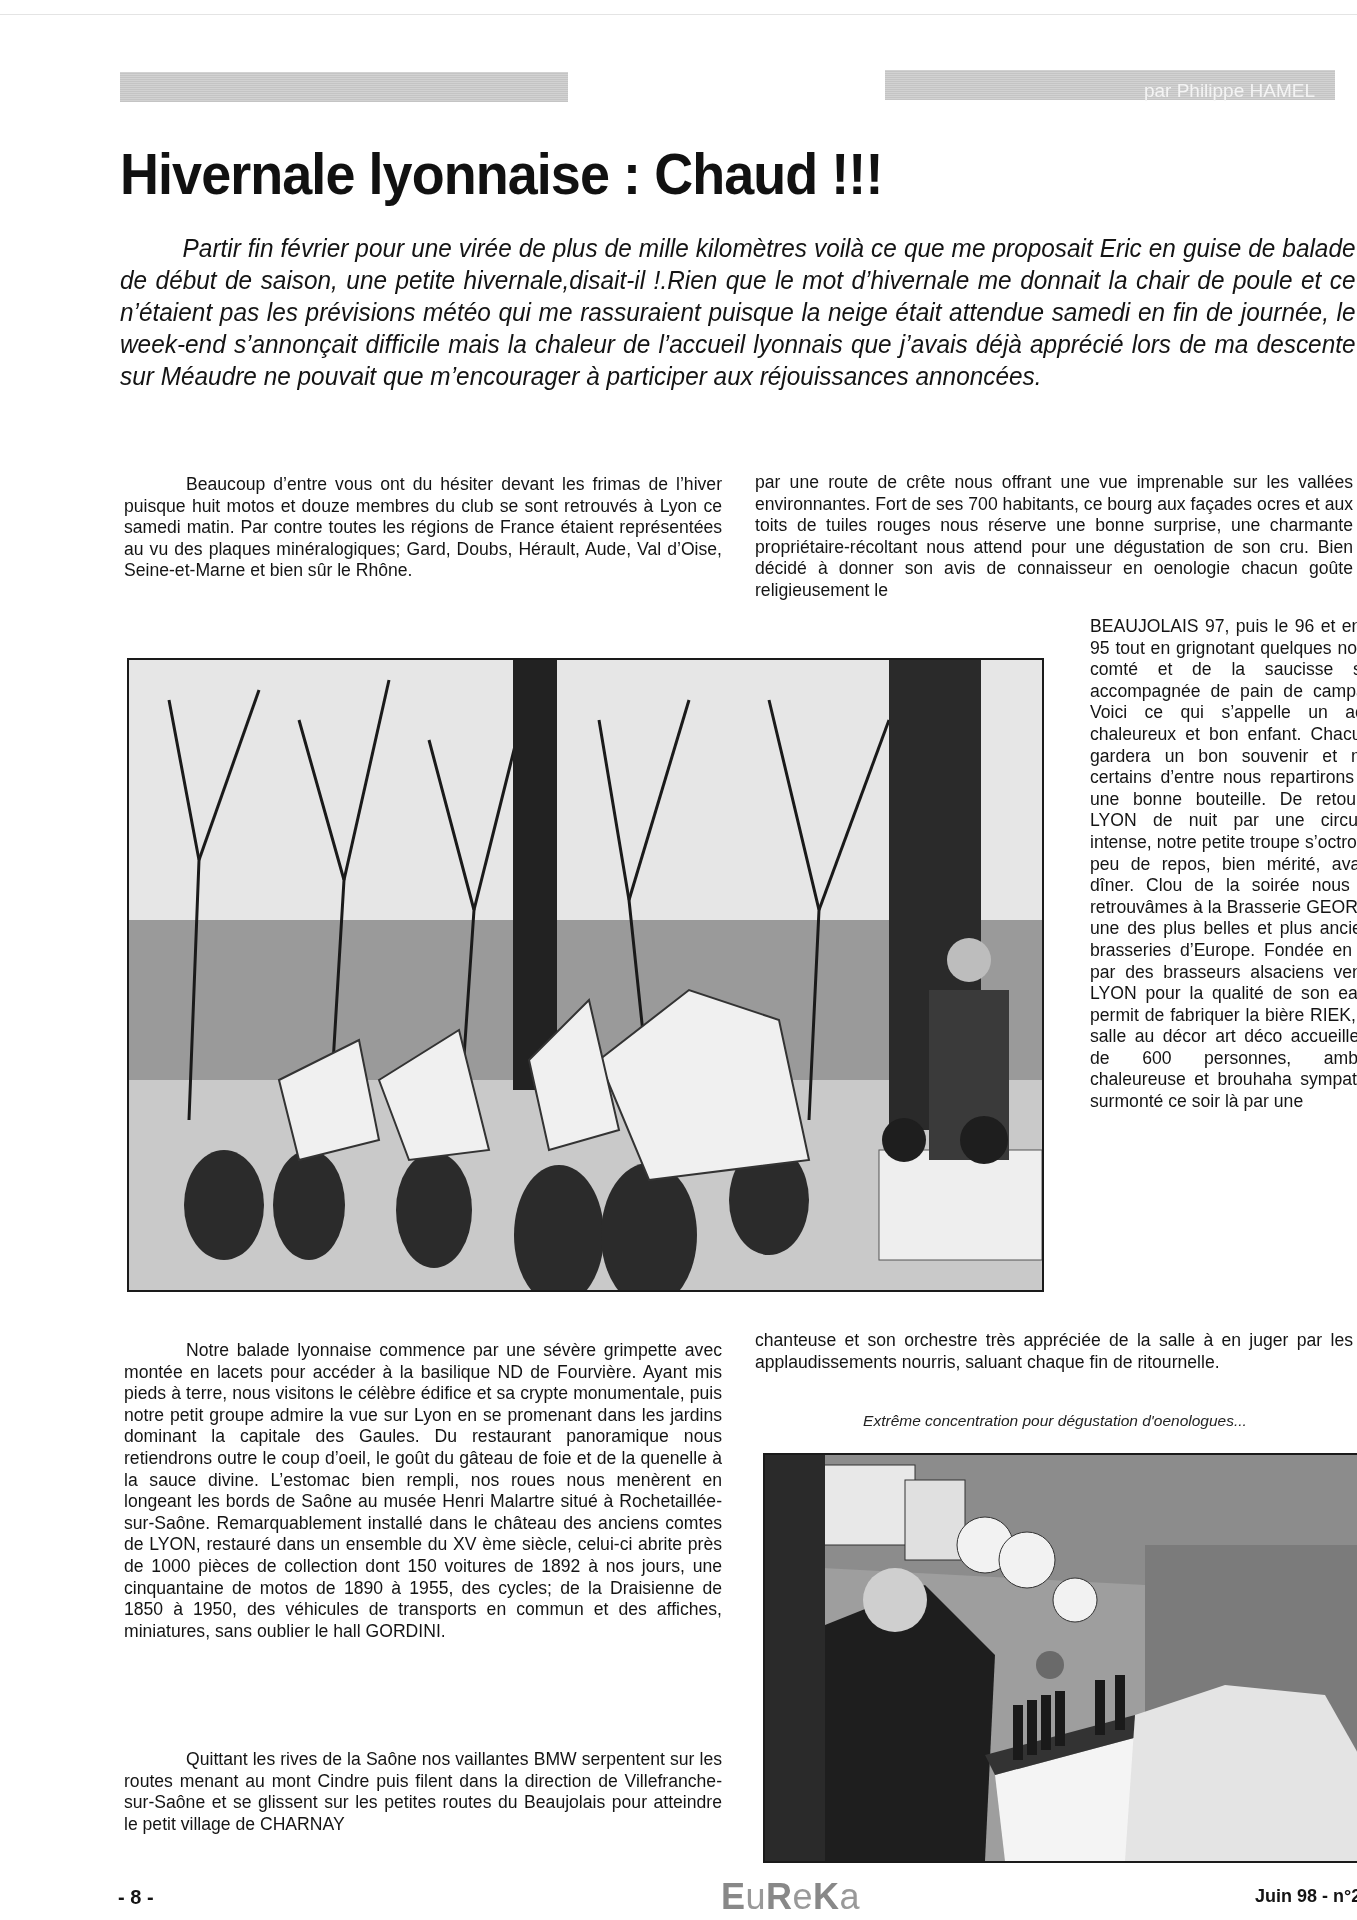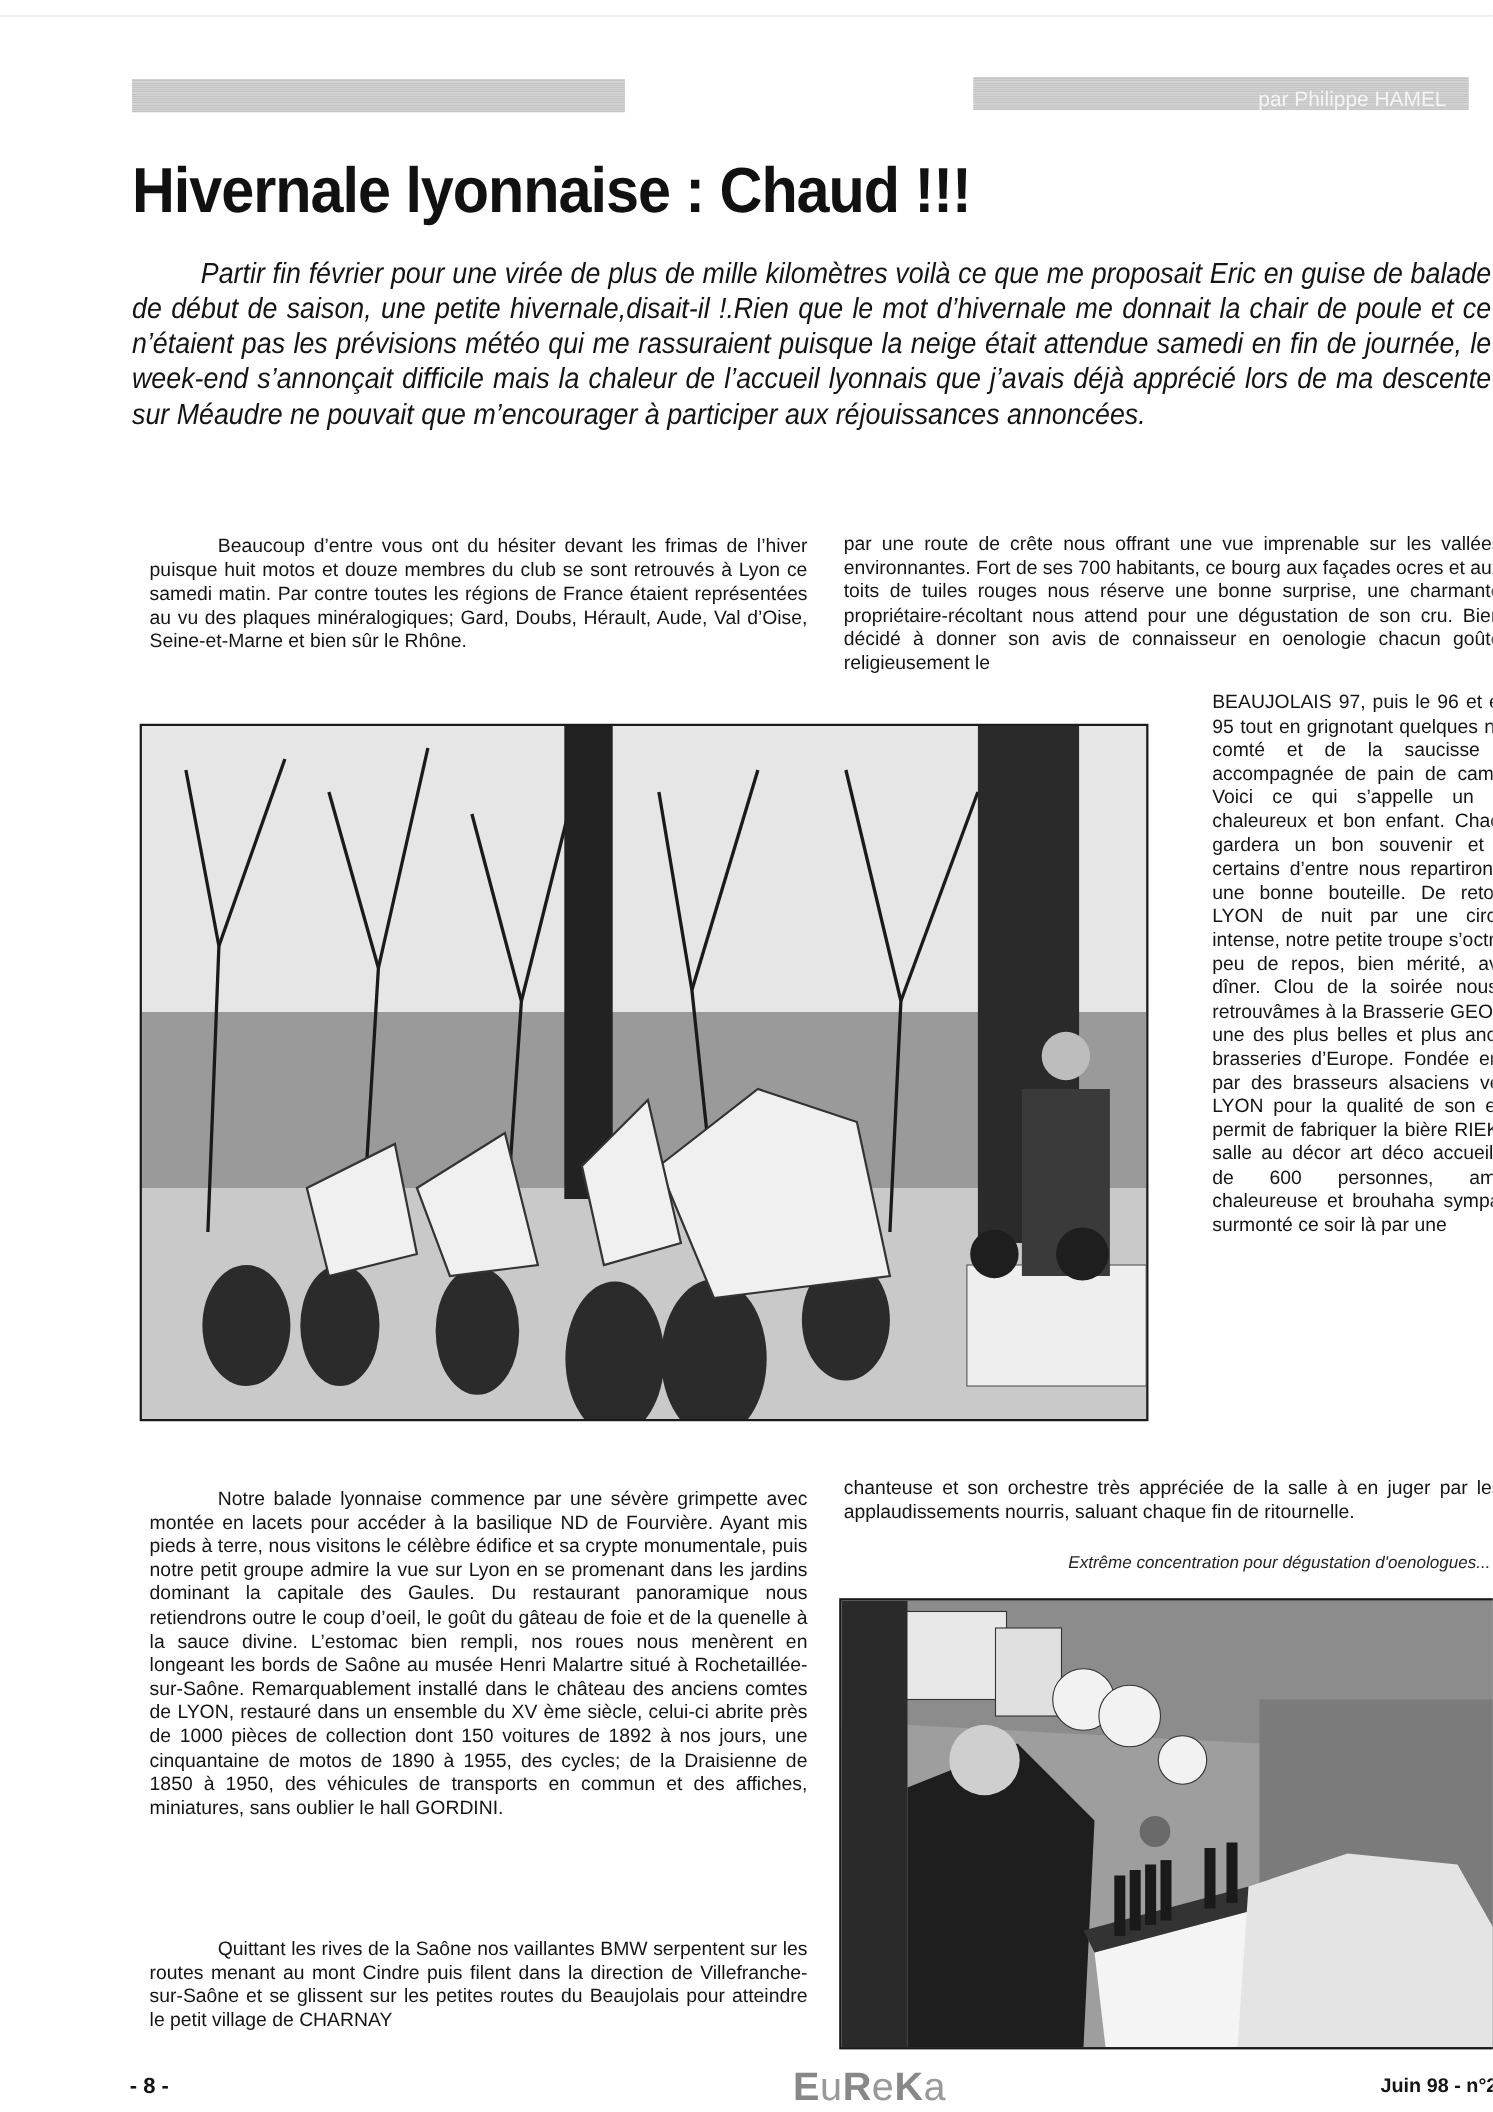--- a/index.html
+++ b/index.html
@@ -18,31 +18,31 @@
                     color: #111; letter-spacing: 0.5px; }
     .byline { position: absolute; right: 20px; top: 10px; font-size: 19px; color: #f4f4f4; }
 
     .headline { position: absolute; left: 120px; top: 142px; margin: 0; font-size: 58px; font-weight: bold;
                 letter-spacing: -1px; line-height: 64px; color: #111; transform: scaleX(0.93); transform-origin: left; }
 
     .chapeau { position: absolute; left: 120px; top: 232px; width: 1236px; margin: 0;
                font-size: 26.5px; line-height: 32px; font-style: italic; text-align: justify;
                text-indent: 68px; transform: scaleX(0.92); transform-origin: left; width: 1343px; }
 
-    .col-text { position: absolute; font-size: 17.6px; line-height: 21.6px; text-align: justify; margin: 12px; }
+    .col-text { position: absolute; font-size: 17.6px; line-height: 21.6px; text-align: justify; margin: 0; }
     .indent { text-indent: 62px; }
 
     #p1 { left: 124px; top: 474px; width: 598px; }
     #p2 { left: 755px; top: 472px; width: 598px; }
     #p3 { left: 1043px; top: 616px; width: 310px; padding-left: 47px; }
     #p4 { left: 755px; top: 1330px; width: 598px; }
     #p5 { left: 124px; top: 1340px; width: 598px; }
     #p6 { left: 124px; top: 1749px; width: 598px; }
 
-    .caption { position: absolute; left: 755px; top: 1412px; width: 600px; text-align: right;
+    .caption { position: absolute; left: 755px; top: 1412px; width: 600px; text-align: center;
                font-size: 15.5px; font-style: italic; color: #222; }
 
     
     .photo { position: absolute; border: 2px solid #1a1a1a; overflow: hidden; }
     #photo-motos { left: 127px; top: 658px; width: 913px; height: 630px; background: #d8d8d8; }
     #photo-tasting { left: 763px; top: 1453px; width: 594px; height: 406px; background: #8a8a8a; }
     .photo svg { display: block; width: 100%; height: 100%; }
 
     
     .footer-page { position: absolute; left: 118px; top: 1886px; font-size: 20px; font-weight: bold; }

